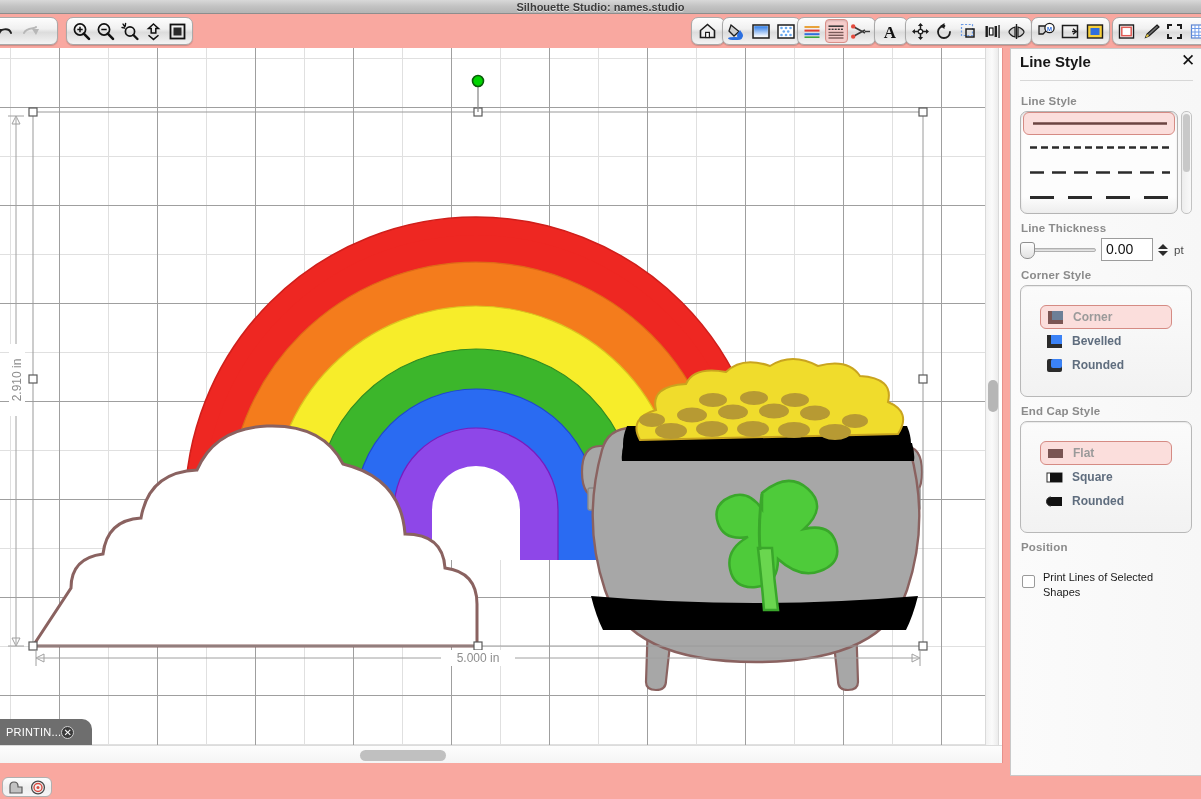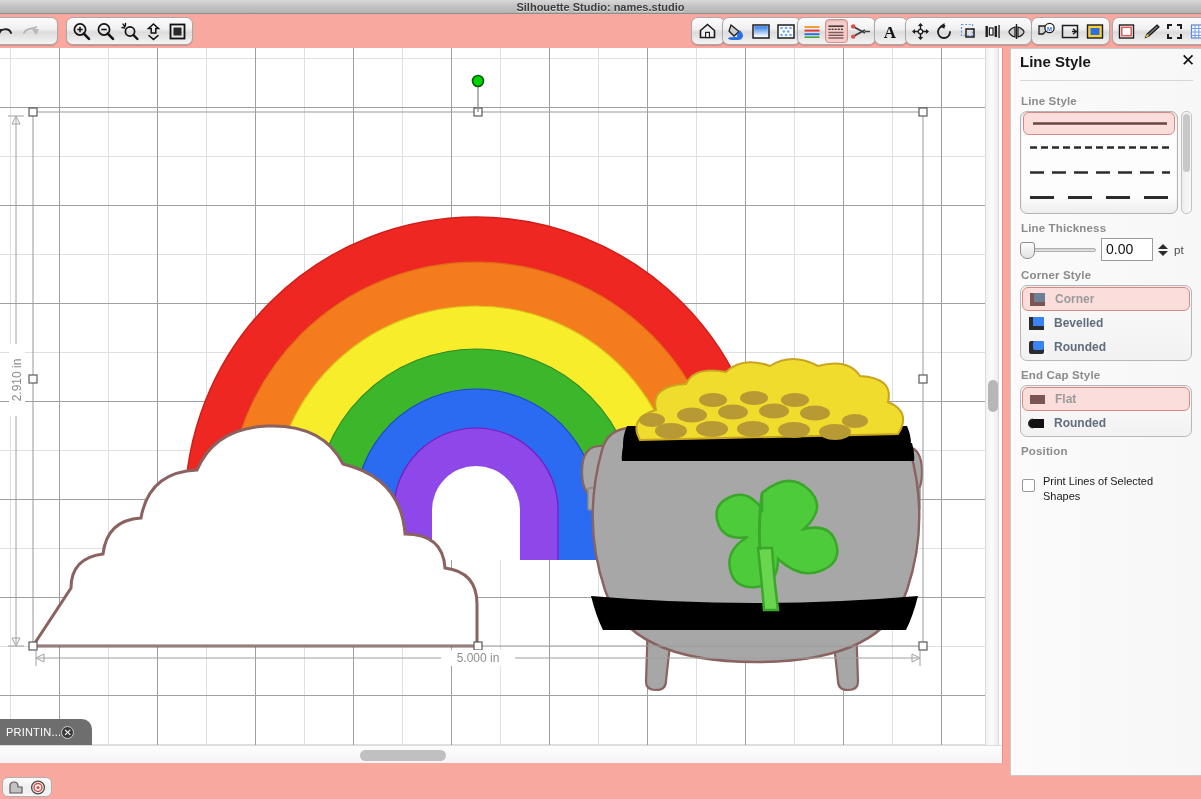--- a/index.html
+++ b/index.html
@@ -157,21 +157,21 @@
   }
   .spinner { display:flex; flex-direction:column; gap:2px; width:11px; }
   .spinner i { display:block; width:0; height:0; border-left:5px solid transparent; border-right:5px solid transparent; }
   .spinner .up { border-bottom: 5px solid #2b2b2b; }
   .spinner .dn { border-top: 5px solid #2b2b2b; }
   .unit { font-size: 11.5px; font-weight: normal; color: #4a4a4a; }
 
   
   .optbox {
     background: linear-gradient(to bottom,#fbfbfb,#f2f2f2);
-    border: 1px solid #b8b8b8; border-radius: 7px; padding: 1px;
+    border: 1px solid #b8b8b8; border-radius: 7px; padding: 19px;
     box-shadow: inset 0 1px 1px rgba(0,0,0,.07);
   }
   .opt {
     height: 24px; display: flex; align-items: center; gap: 9px; padding: 0 6px;
     font-size: 12px; font-weight: bold; color: #5f6d7e;
   }
   .opt.sel {
     background: #fbdedc; border: 1px solid #d58b84; border-radius: 6px;
     color: #9a9a9a;
   }
@@ -701,20 +701,27 @@
       <div class="sec-label">End Cap Style</div>
       <div class="optbox">
         <div class="opt sel">
           <svg class="sw" viewBox="0 0 17 15">
               <rect x="1" y="3" width="15" height="9" fill="#7a5553"></rect>
             </svg>
           <span>Flat</span>
         </div>
         <div class="opt">
           <svg class="sw" viewBox="0 0 17 15">
+              <rect x="1" y="3" width="15" height="9" fill="#fff" stroke="#2b2b2b" stroke-width="1"></rect>
+              <rect x="4" y="3" width="12" height="9" fill="#111"></rect>
+            </svg>
+          <span>Square</span>
+        </div>
+        <div class="opt">
+          <svg class="sw" viewBox="0 0 17 15">
               <path d="M5 3 h11 v9 h-11 a4.5 4.5 0 0 1 0 -9 z" fill="#111"></path>
               <path d="M5 3 a4.5 4.5 0 0 0 0 9" fill="none" stroke="#2b2b2b" stroke-width="1"></path>
             </svg>
           <span>Rounded</span>
         </div>
       </div>
 
       <div class="sec-label">Position</div>
 
       <div class="cbrow">

